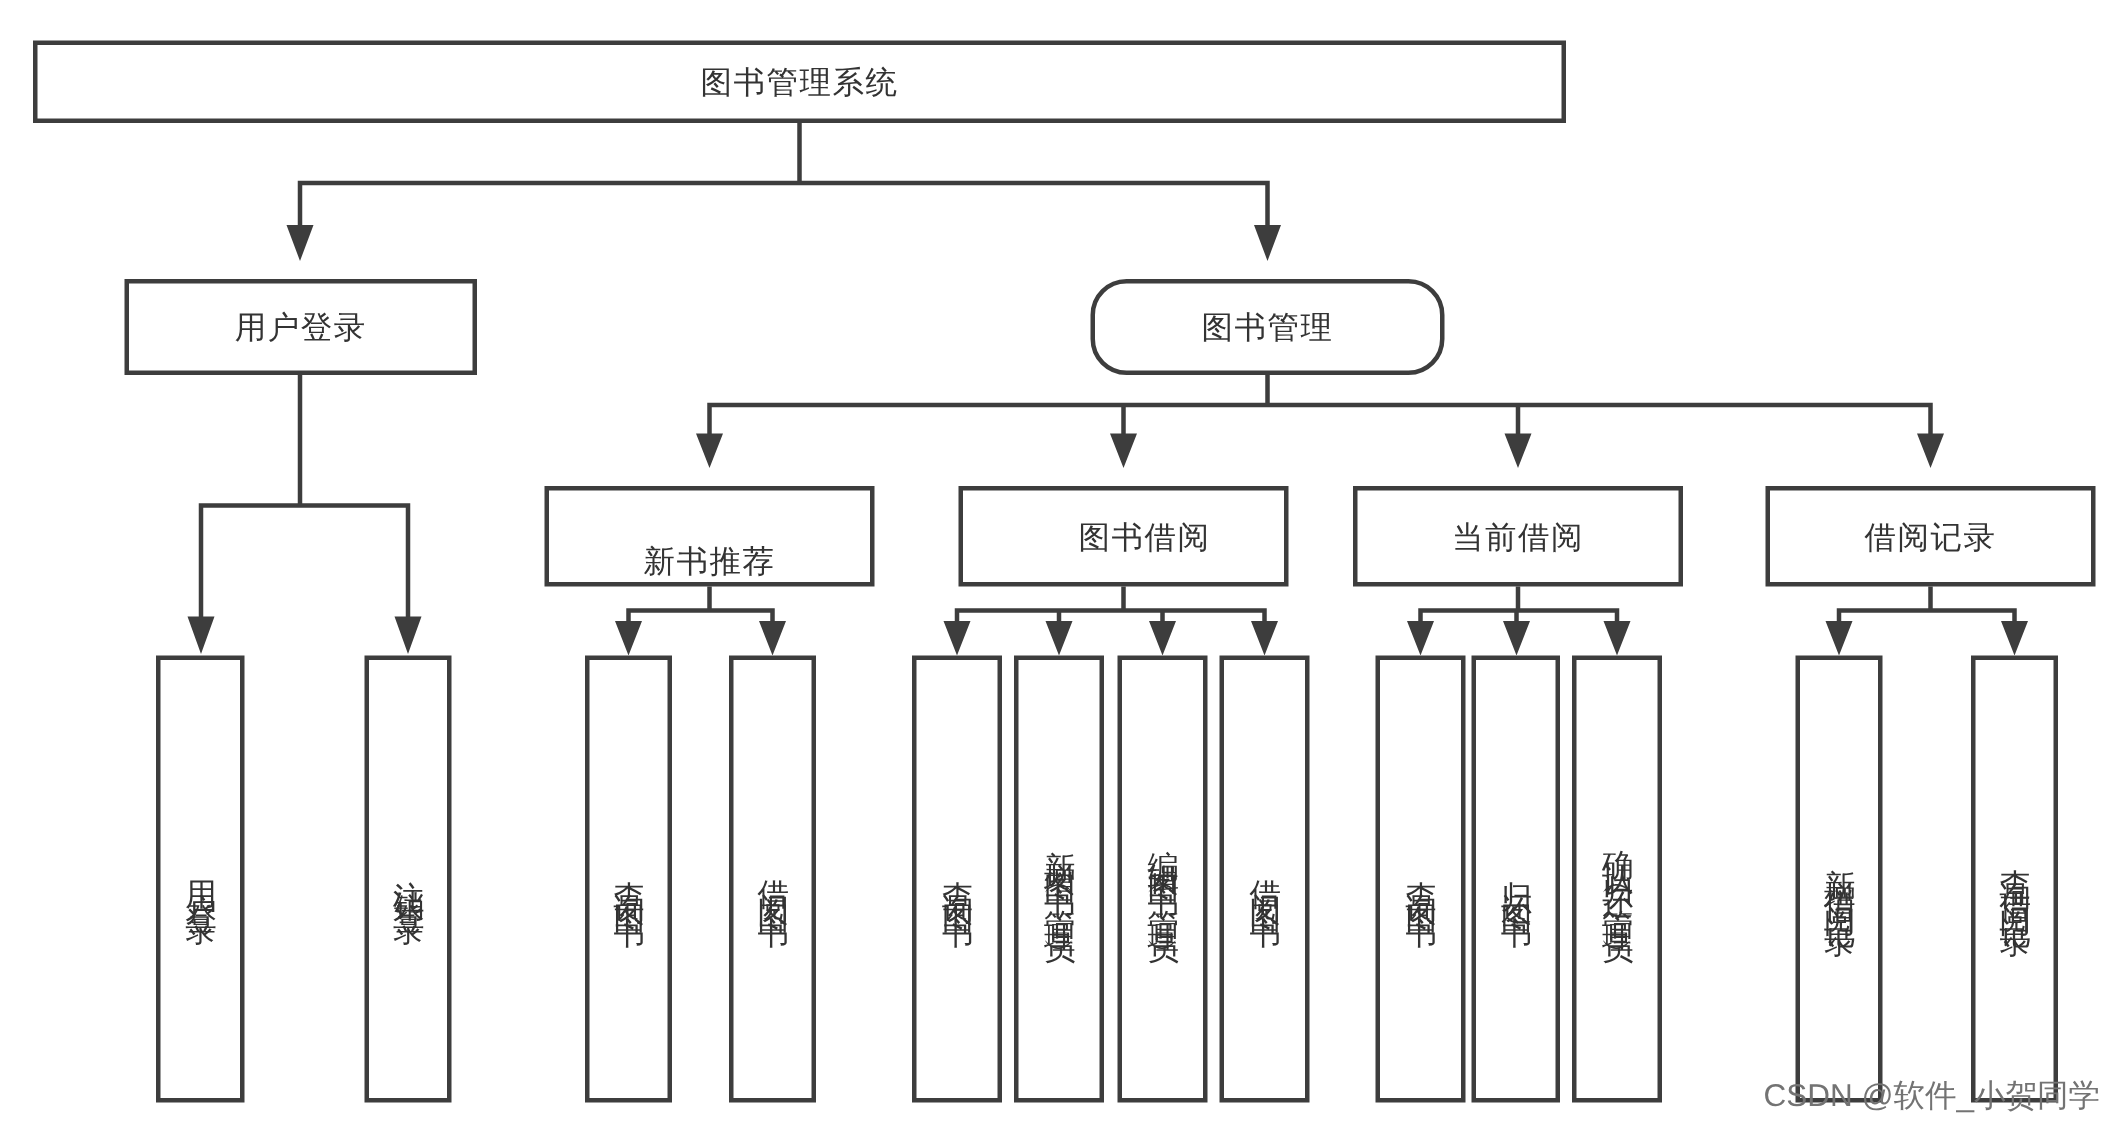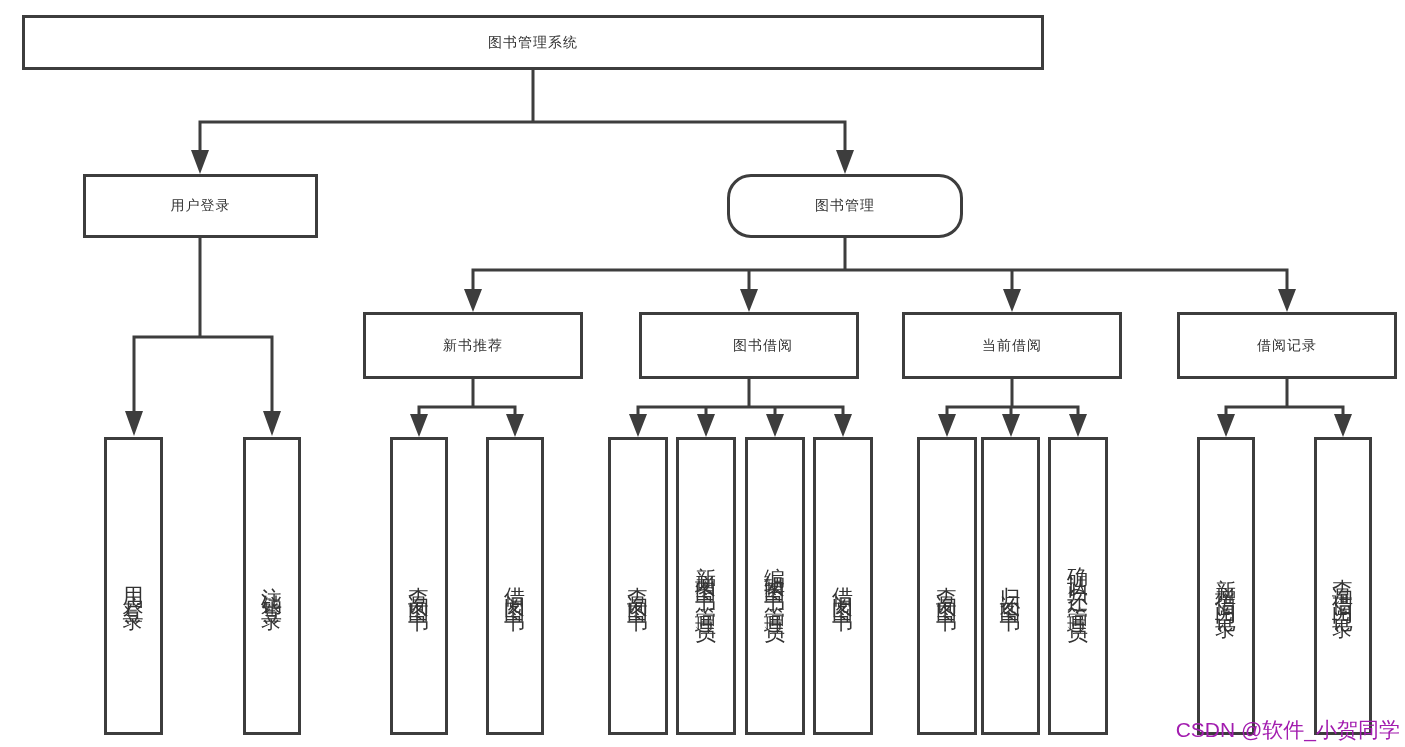--- a/index.html
+++ b/index.html
@@ -21,34 +21,34 @@
     position: absolute;
     box-sizing: border-box;
     background: #ffffff;
     border: 3px solid #3d3d3d;
     display: flex;
     align-items: center;
     justify-content: center;
     color: #333333;
     z-index: 2;
   }
-  .hnode { font-size: 14px; letter-spacing: 1px; }
+  .hnode { font-size: 21px; letter-spacing: 1px; margin-top: 12px; }
   .vnode { font-size: 21px; }
   .vnode .vtext {
     writing-mode: vertical-rl;
     text-orientation: mixed;
     line-height: 1;
     letter-spacing: 8px;
     white-space: nowrap;
   }
   .lvl1 { left: 22px;  top: 15px;  width: 1022px; height: 55px; }
   .lvl2a { left: 83px;  top: 174px; width: 235px; height: 64px; }
   .lvl2b { left: 727px; top: 174px; width: 236px; height: 64px; border-radius: 24px; }
   .lvl3  { top: 312px; height: 67px; width: 220px; }
-  .l3a { left: 363px; }
+  .l3a { left: 363px; align-items: flex-end; }
   .l3b { left: 639px; padding-left: 28px; }
   .l3c { left: 902px; text-align: right; }
   .l3d { left: 1177px; }
   .lvl4 { top: 437px; height: 298px; }
   .g1a { left: 104px;  width: 59px; }
   .g1b { left: 243px;  width: 58px; }
   .g2a { left: 390px;  width: 58px; }
   .g2b { left: 486px;  width: 58px; }
   .g3a { left: 608px;  width: 60px; }
   .g3b { left: 676px;  width: 60px; }
@@ -57,21 +57,21 @@
   .g4a { left: 917px;  width: 60px; }
   .g4b { left: 981px;  width: 59px; }
   .g4c { left: 1048px; width: 60px; }
   .g5a { left: 1197px; width: 58px; }
   .g5b { left: 1314px; width: 58px; }
   .watermark {
     position: absolute;
     right: 5px;
     top: 716px;
     font-size: 21px;
-    color: #a21caf;
+    color: #737373;
     z-index: 3;
     white-space: nowrap;
   }
 </style>
 </head>
 <body>
 
 <div class="canvas">
 
   <svg class="connectors" viewBox="0 0 1405 747" xmlns="http://www.w3.org/2000/svg">

